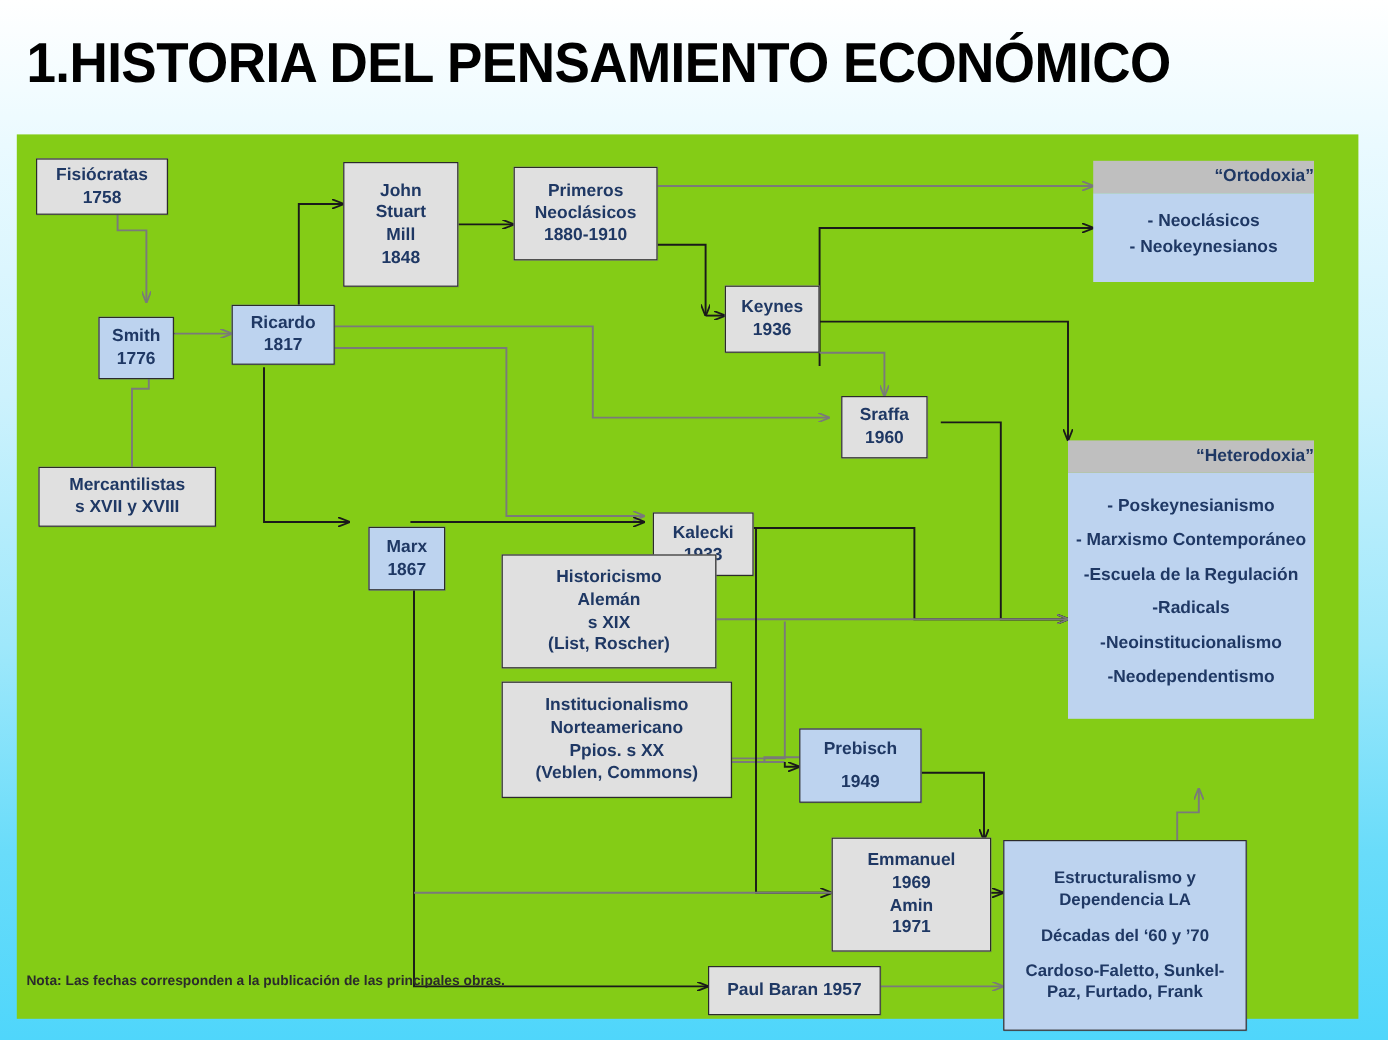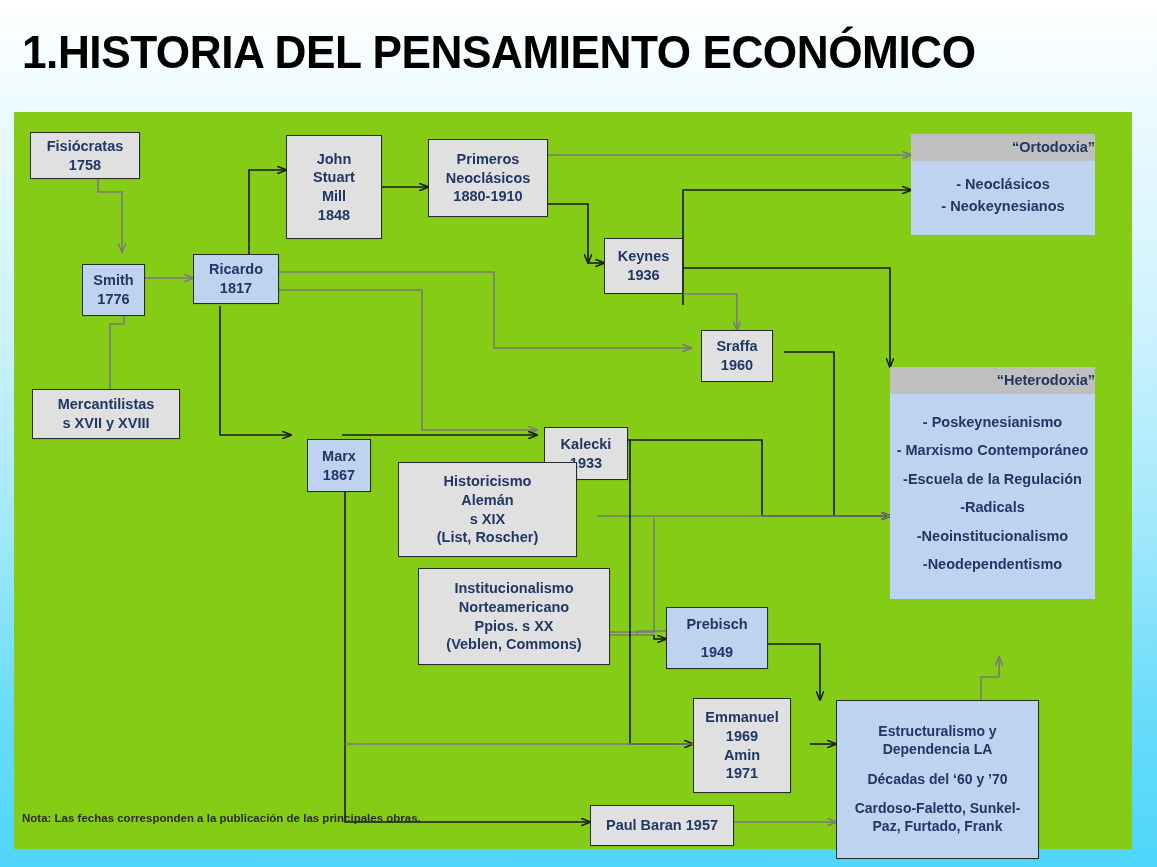--- a/index.html
+++ b/index.html
@@ -187,40 +187,40 @@
   <div class="box blue" style="left:293px;top:295px;width:64px;height:53px;margin-top:32px;">
     <span class="ln">Marx</span>
     <span class="ln">1867</span>
   </div>
 
   <div class="box" style="left:530px;top:296px;width:84px;height:53px;margin-top:19px;">
     <span class="ln">Kalecki</span>
     <span class="ln">1933</span>
   </div>
 
-  <div class="box" style="left:384px;top:350px;width:179px;height:95px;">
+  <div class="box" style="left:404px;top:350px;width:179px;height:95px;">
     <span class="ln">Historicismo</span>
     <span class="ln">Alemán</span>
     <span class="ln">s XIX</span>
     <span class="ln">(List, Roscher)</span>
   </div>
 
   <div class="box" style="left:404px;top:456px;width:192px;height:97px;">
     <span class="ln">Institucionalismo</span>
     <span class="ln">Norteamericano</span>
     <span class="ln">Ppios. s XX</span>
     <span class="ln">(Veblen, Commons)</span>
   </div>
 
   <div class="box blue" style="left:652px;top:495px;width:102px;height:62px;">
     <span class="ln" style="margin-bottom:9px;">Prebisch</span>
     <span class="ln">1949</span>
   </div>
 
-  <div class="box" style="left:679px;top:586px;width:98px;height:95px;justify-content:center;">
+  <div class="box" style="left:679px;top:586px;width:133px;height:95px;justify-content:center;">
     <span class="ln">Emmanuel</span>
     <span class="ln">1969</span>
     <span class="ln">Amin</span>
     <span class="ln">1971</span>
   </div>
 
   <div class="box" style="left:576px;top:693px;width:144px;height:41px;">
     <span class="ln">Paul Baran 1957</span>
   </div>
 

